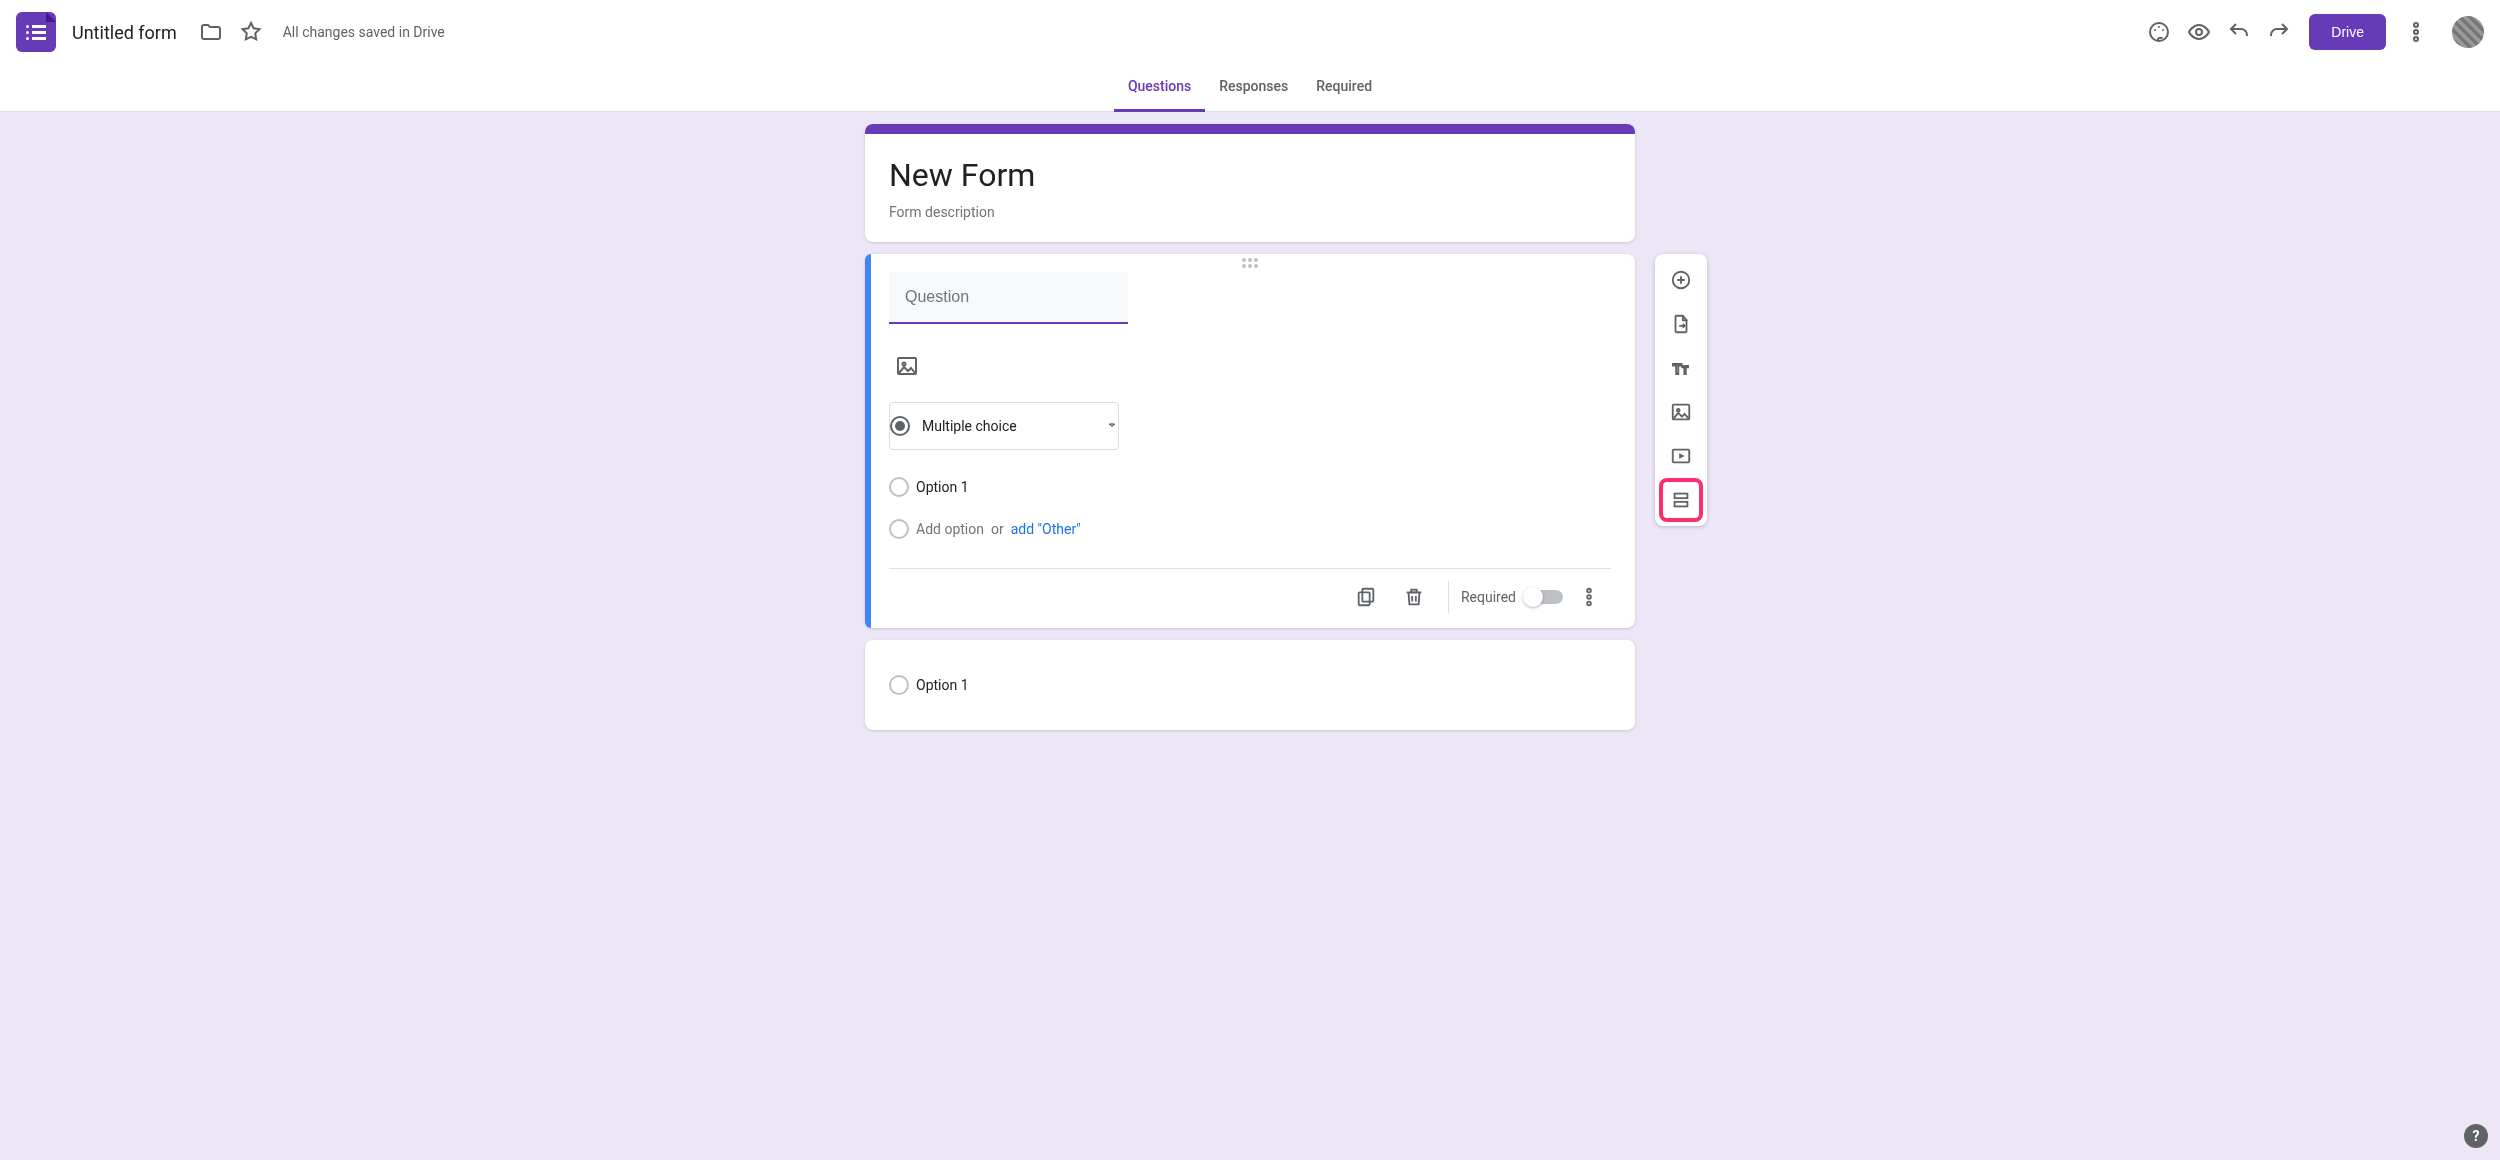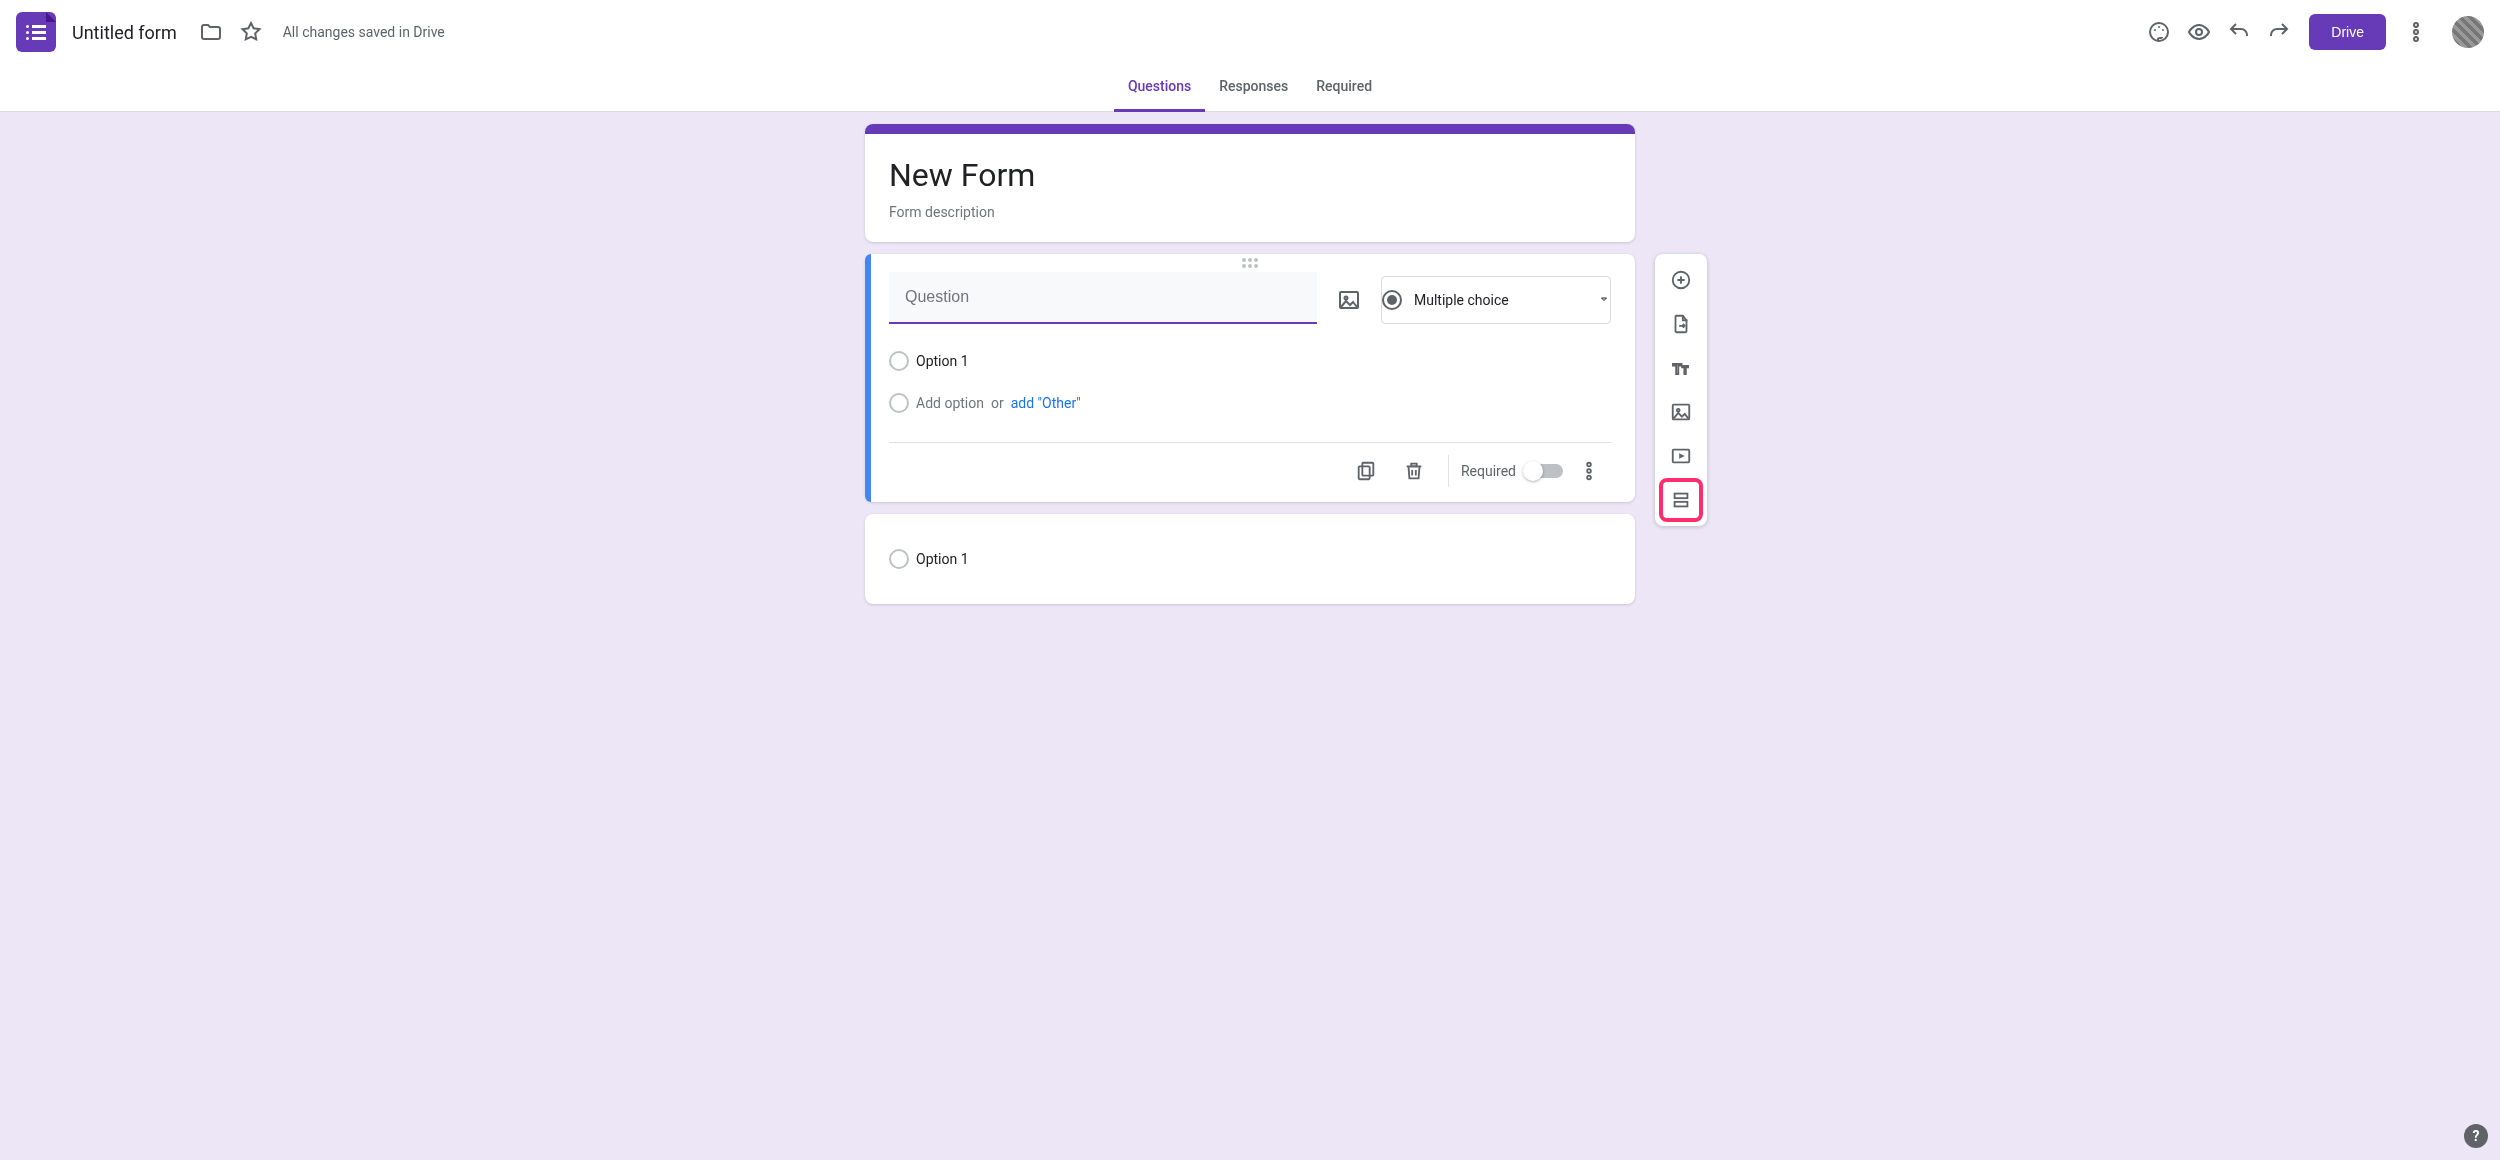--- a/index.html
+++ b/index.html
@@ -96,20 +96,21 @@
   .drag-handle {
     text-align:center; height:18px; display:flex; justify-content:center; align-items:center;
     color:#bdc1c6; cursor:grab;
   }
   .drag-dots { display:grid; grid-template-columns:repeat(3,4px); grid-template-rows:repeat(2,4px); gap:2px 2px;}
   .drag-dots span { width:4px; height:4px; background:#bdc1c6; border-radius:50%; }
 
   .question-row {
     display:flex; align-items:flex-start; gap:14px;
     padding:0 24px 6px 24px;
+    flex-direction:column;
   }
   .q-input-wrap { flex:1; }
   .q-input {
     width:100%; background:#f8f9fa; border:none; border-bottom:2px solid #673ab7;
     font-size:16px; padding:16px 16px; color:#202124; outline:none;
   }
   .q-input::placeholder { color:#70757a; }
   .img-btn {
     width:36px; height:36px; margin-top:10px;
     display:flex; align-items:center; justify-content:center; color:#5f6368; cursor:pointer;

